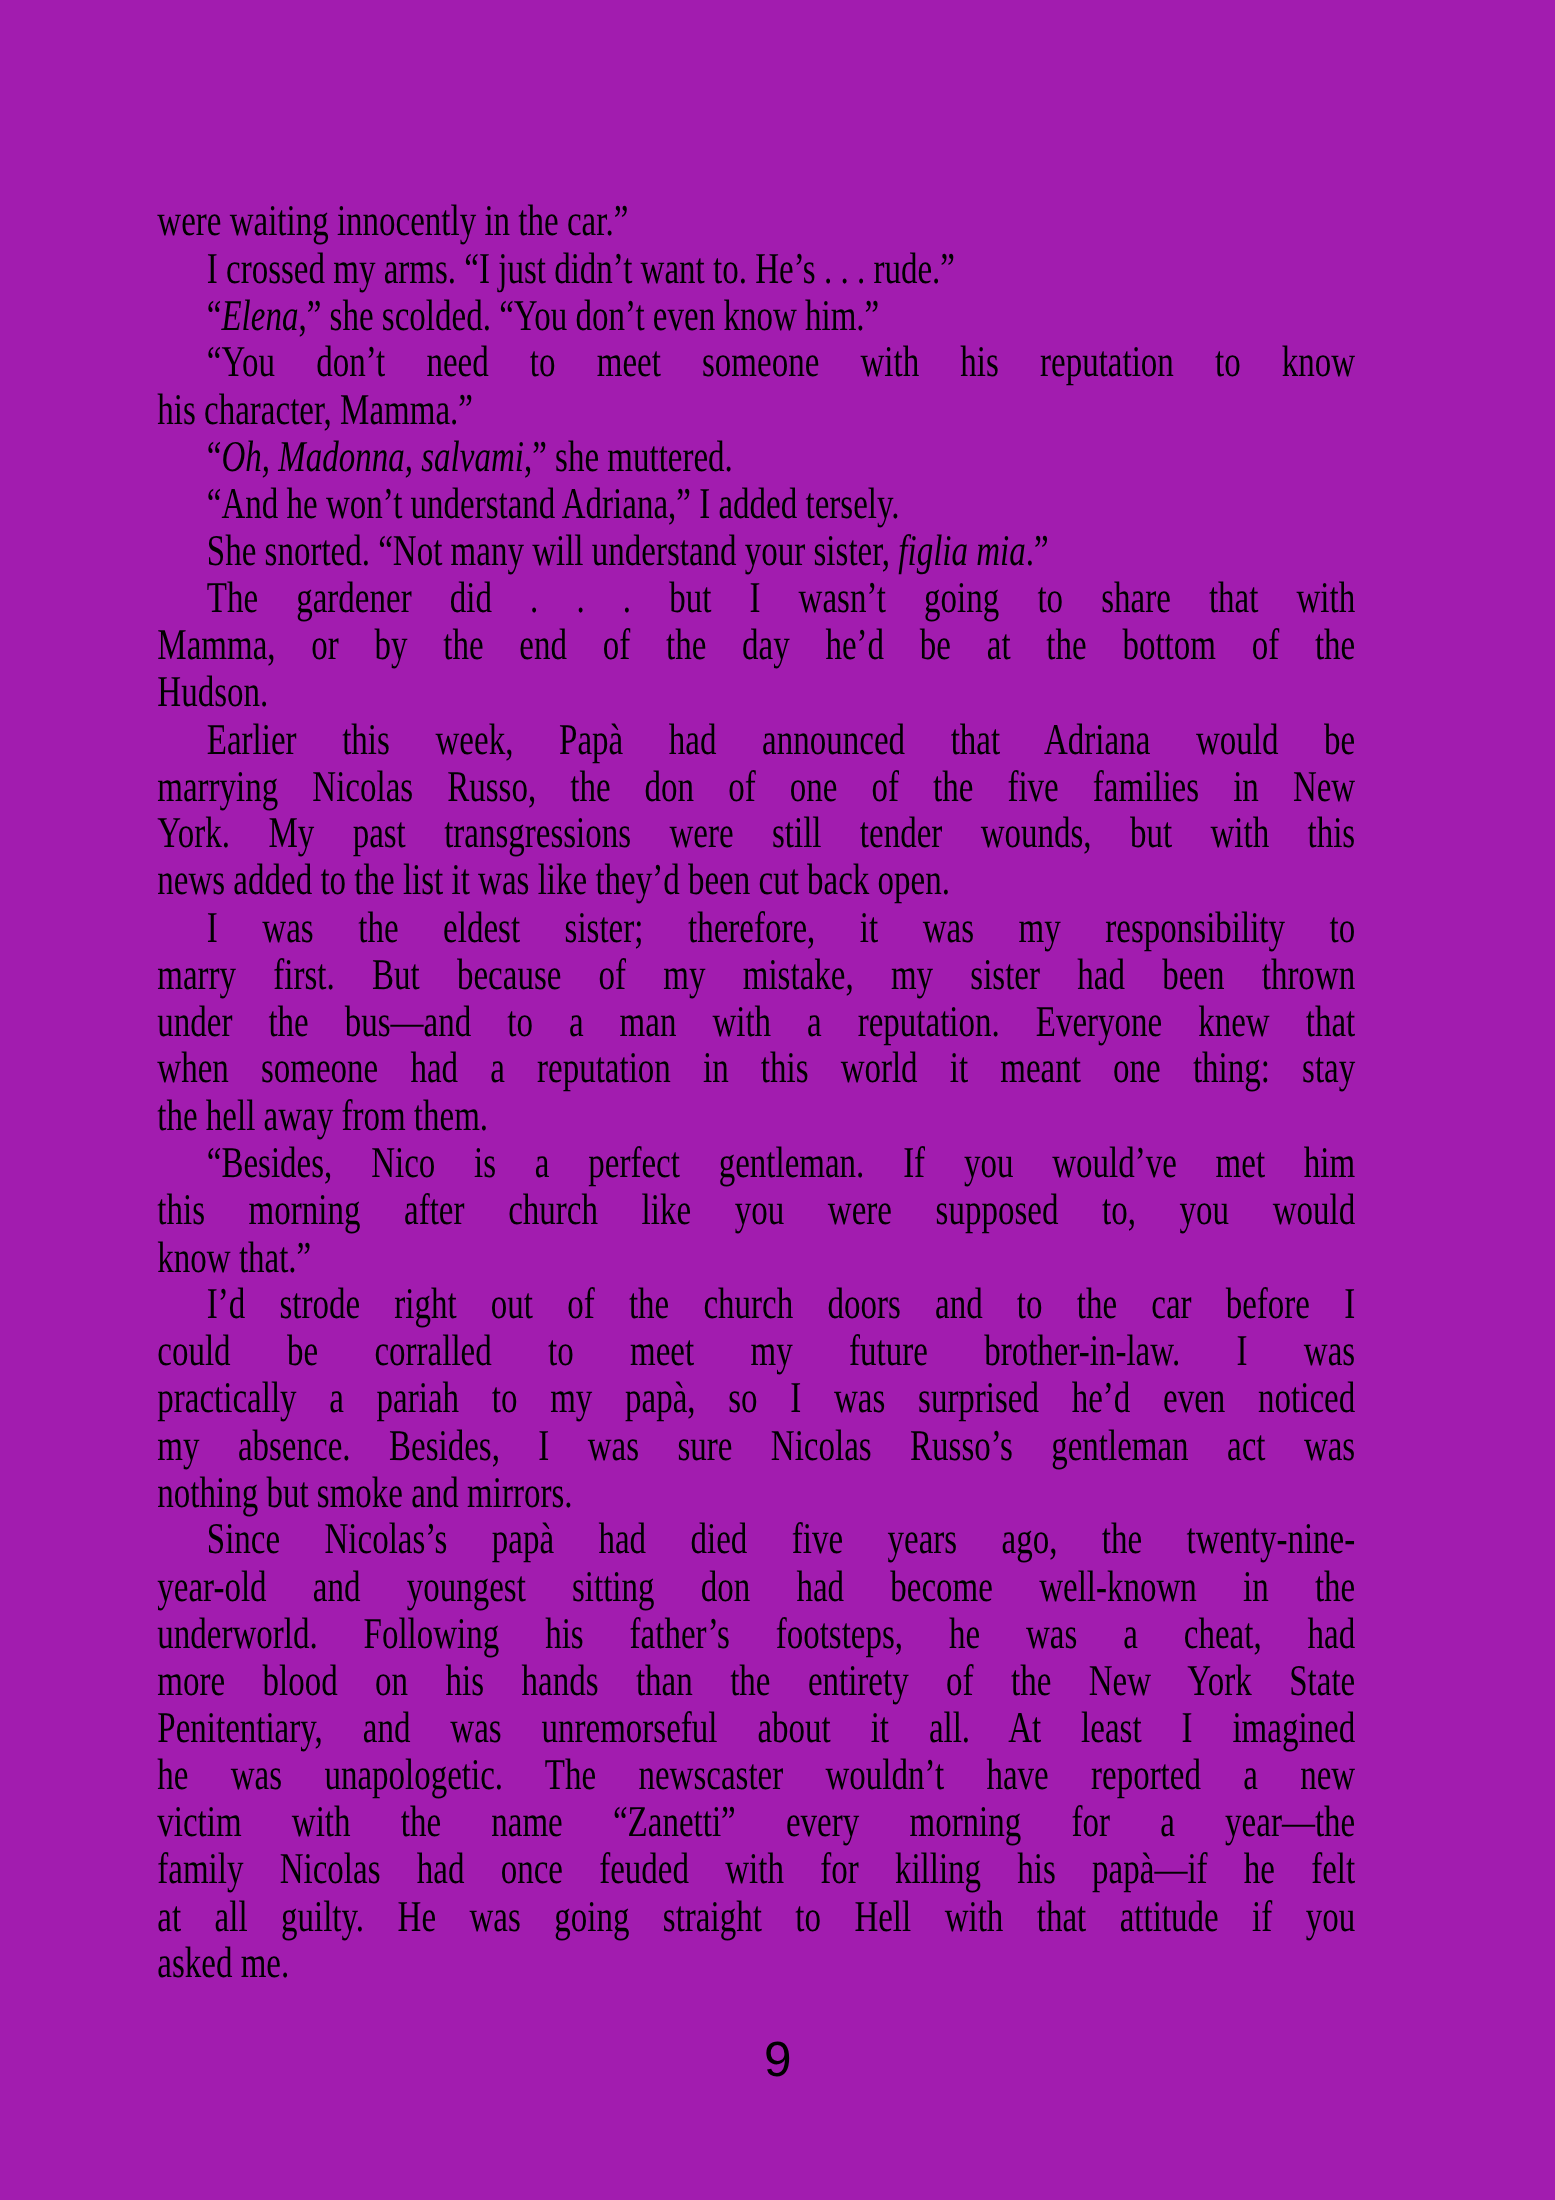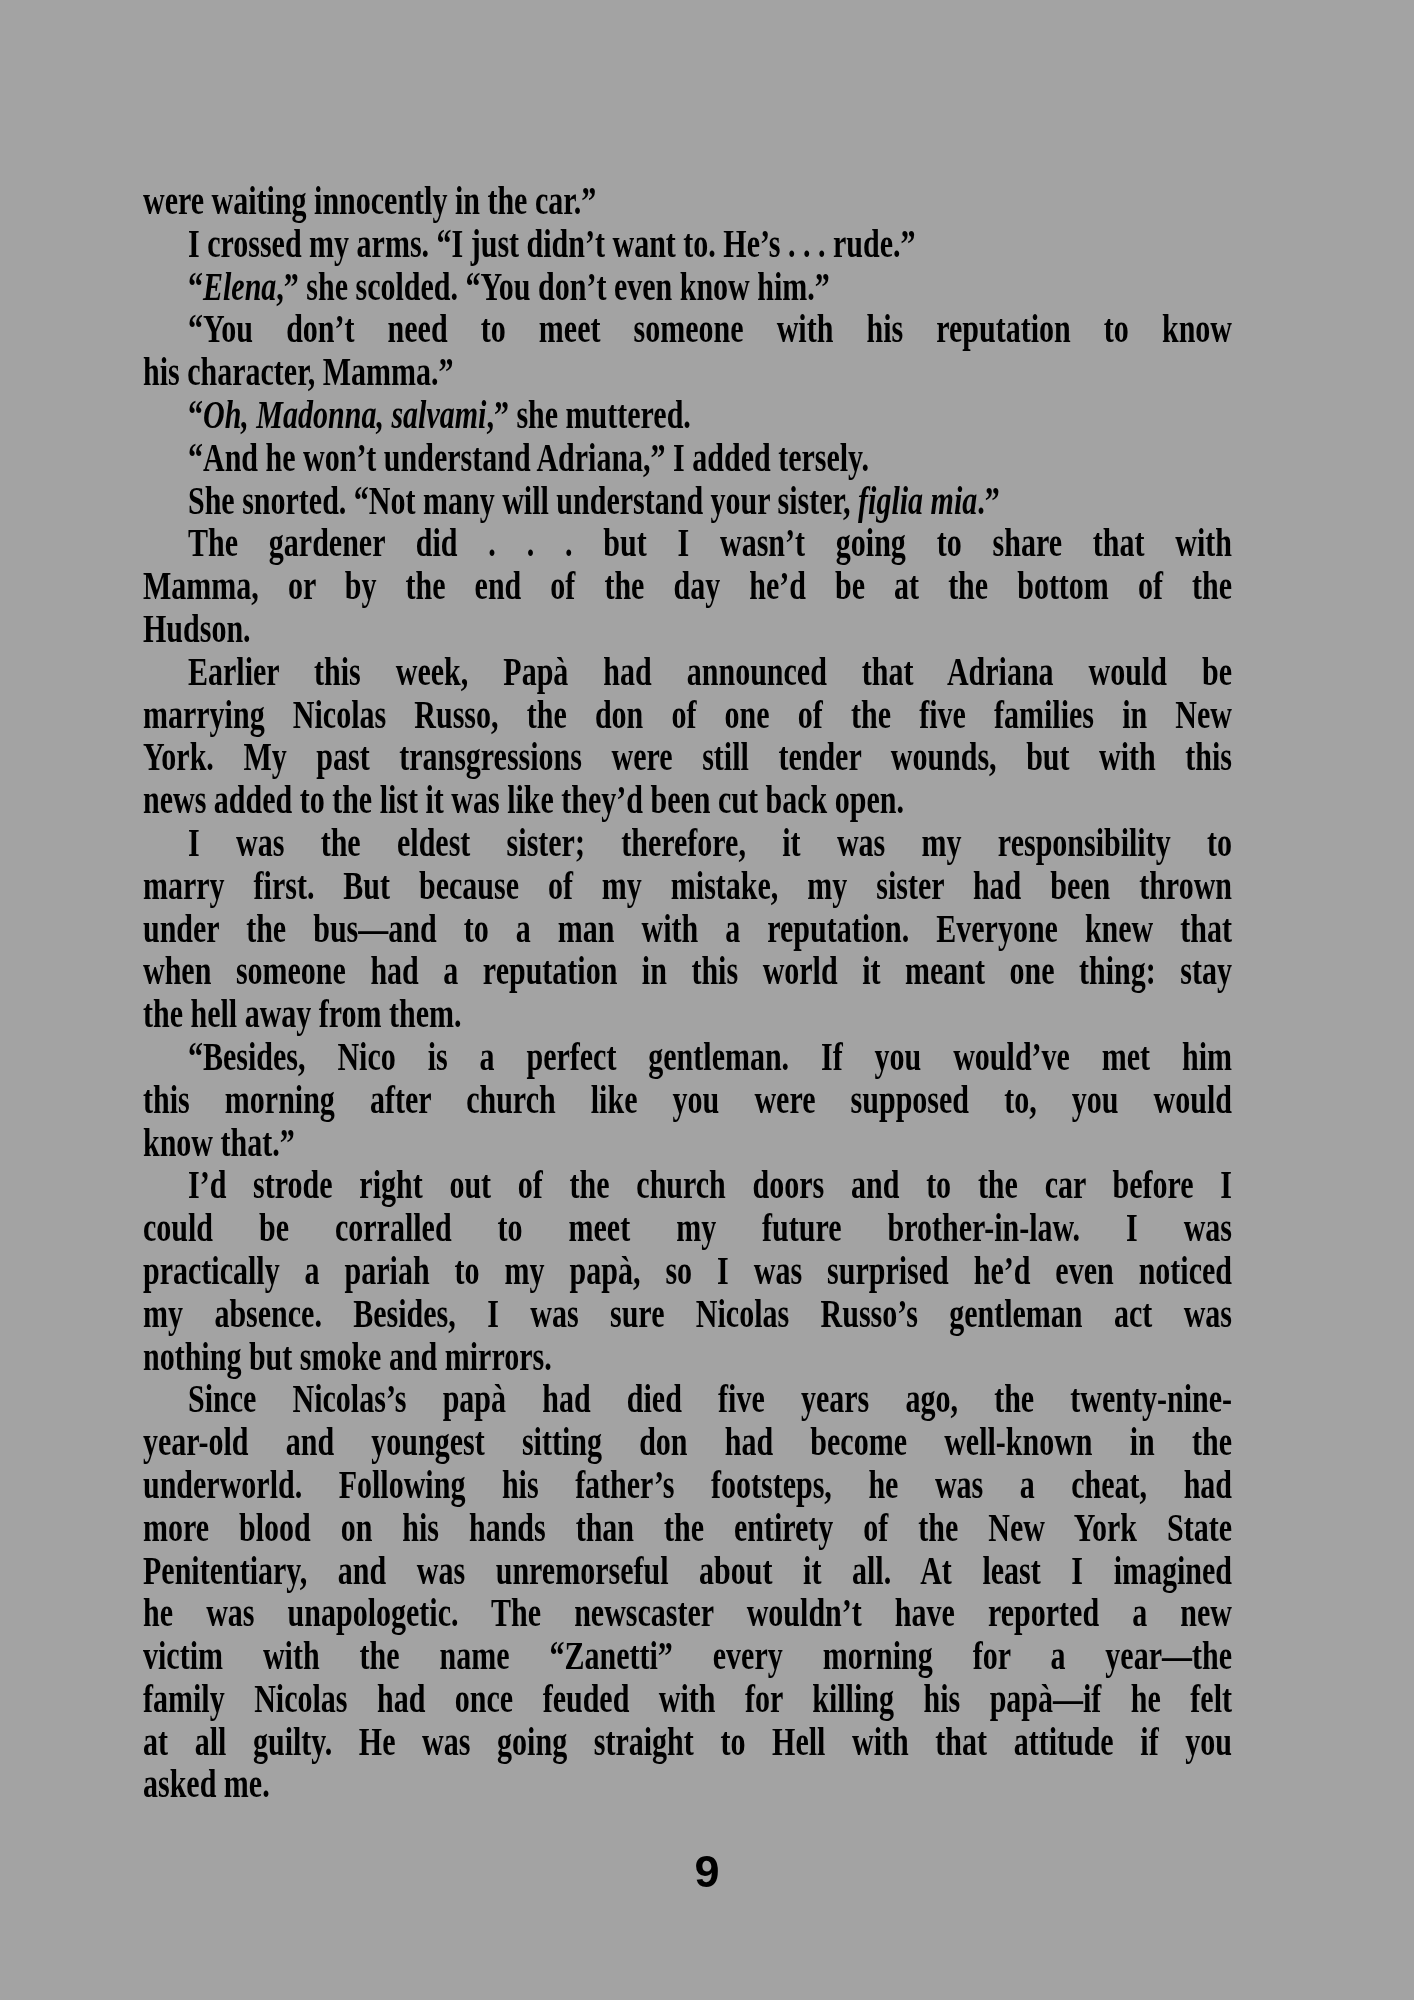--- a/index.html
+++ b/index.html
@@ -4,24 +4,23 @@
 <style>
   html, body {
     margin: 0;
     padding: 0;
     background: #ffffff;
   }
   .book-page {
     position: relative;
     width: 1414px;
     height: 2000px;
-    background: #a3a3a3;
+    background: #a21caf;
     overflow: hidden;
     color: #000000;
-    font-weight: bold;
   }
   .text-block {
     position: absolute;
     left: 143px;
     top: 180px;
     width: 1090px;
   }
   .text-inner {
     width: 1452px;
     transform: scaleX(0.75);

